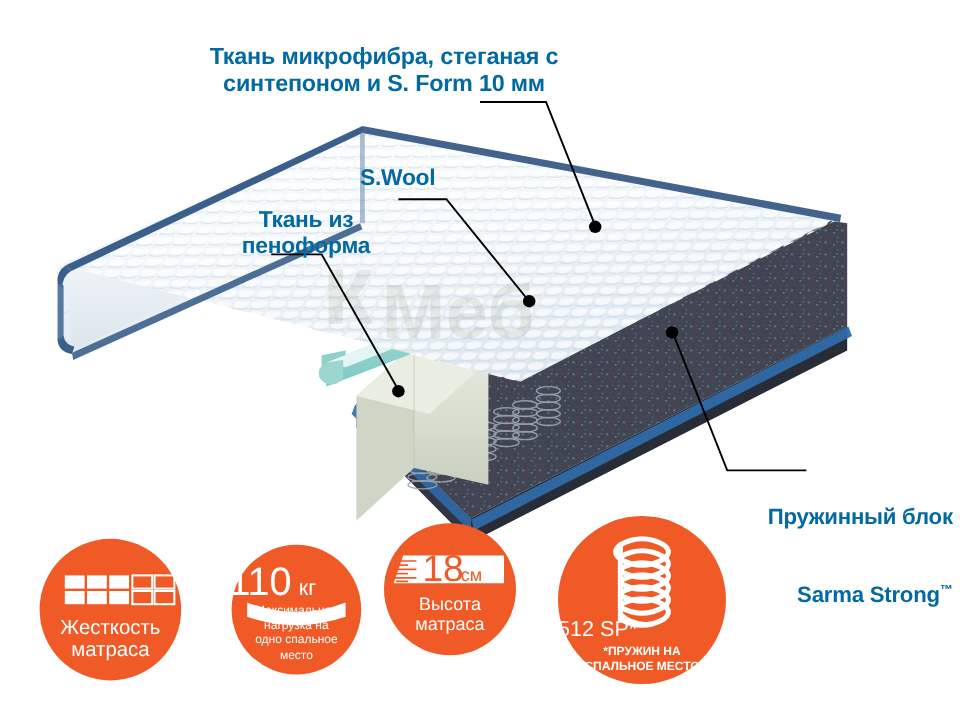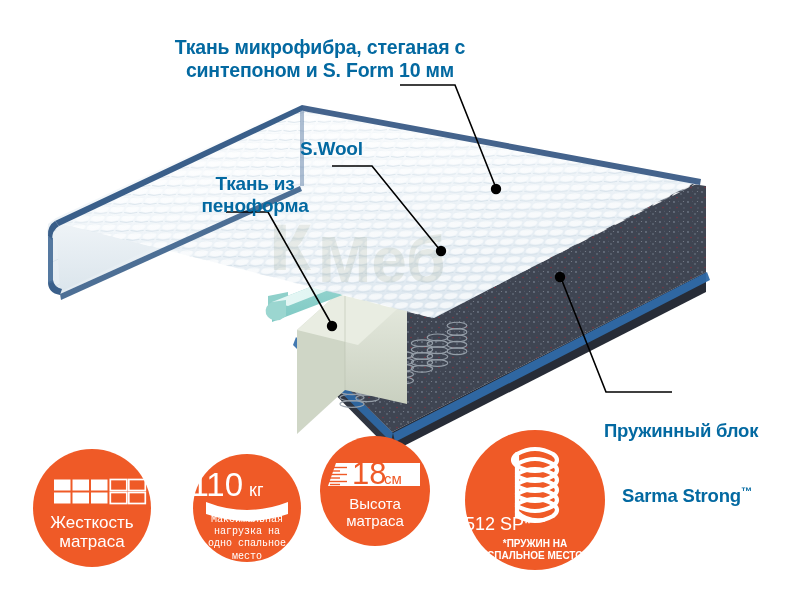--- a/index.html
+++ b/index.html
@@ -11,40 +11,40 @@
   #stage{position:relative;width:800px;height:600px;background:#fff;}
 
   
   .callout{
     position:absolute;color:#0369a1;font-weight:700;line-height:1.18;
     letter-spacing:-0.2px;white-space:pre-line;
   }
   #cal-fabric{left:120px;top:36px;width:400px;text-align:center;font-size:19.5px;}
   #cal-swool{left:300px;top:138px;width:160px;font-size:19px;}
   #cal-foam{left:170px;top:173px;width:170px;text-align:center;font-size:19px;}
-  #cal-spring{left:604px;top:398px;width:190px;text-align:left;font-size:18.5px;}
+  #cal-spring{left:604px;top:398px;width:190px;text-align:right;font-size:18.5px;}
   .tm{font-size:11px;vertical-align:super;font-weight:700;}
 
   
   #illus{position:absolute;left:0;top:0;width:800px;height:600px;}
 
   
   .badge{
     position:absolute;border-radius:50%;
     background:var(--orange);
     display:block;
   }
   .badge-label{
     position:absolute;left:0;right:0;text-align:center;color:#ffffff;
     font-weight:400;line-height:1.13;white-space:pre-line;
   }
   #badge1{left:33px;top:449px;width:118px;height:118px;}
   #badge1 .badge-label{top:64px;font-size:17px;}
   #badge2{left:179px;top:454px;width:108px;height:108px;margin-left:14px;}
-  #badge2 .badge-label{top:60px;font-size:10px;line-height:1.22;font-family:Liberation Mono, monospace;}
+  #badge2 .badge-label{top:50px;font-size:10px;line-height:1.22;}
   #badge3{left:320px;top:436px;width:110px;height:110px;}
   #badge3 .badge-label{top:60px;font-size:15px;}
   #badge4{left:465px;top:430px;width:140px;height:140px;}
   #badge4 .badge-num{position:absolute;left:0;right:0;top:84px;text-align:left;
     color:#fff;font-size:18px;font-weight:400;}
   #badge4 .badge-label{top:108px;font-size:10px;line-height:1.2;font-weight:700;}
 
   .badge-svg{position:absolute;left:0;top:0;width:100%;height:100%;}
   .big-num{fill:#ffffff;font-family:"Liberation Sans",sans-serif;}
   .big-num-orange{font-family:"Liberation Sans",sans-serif;}

